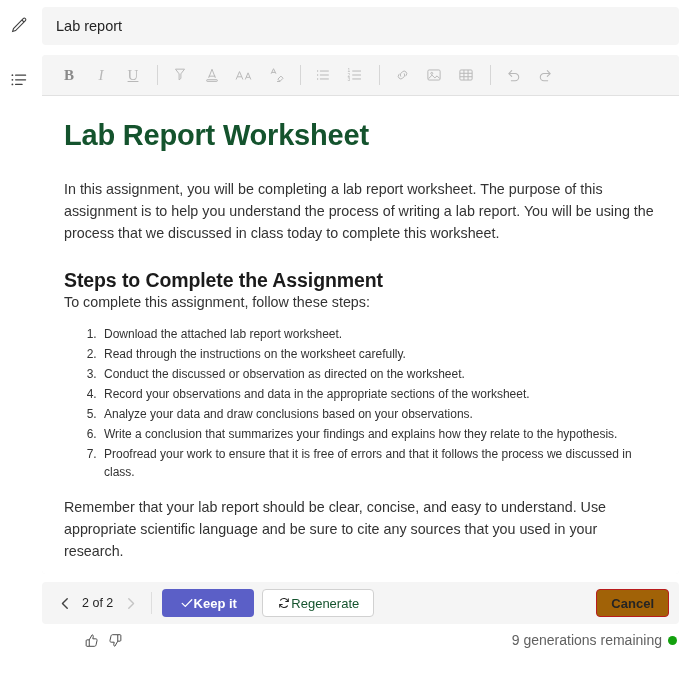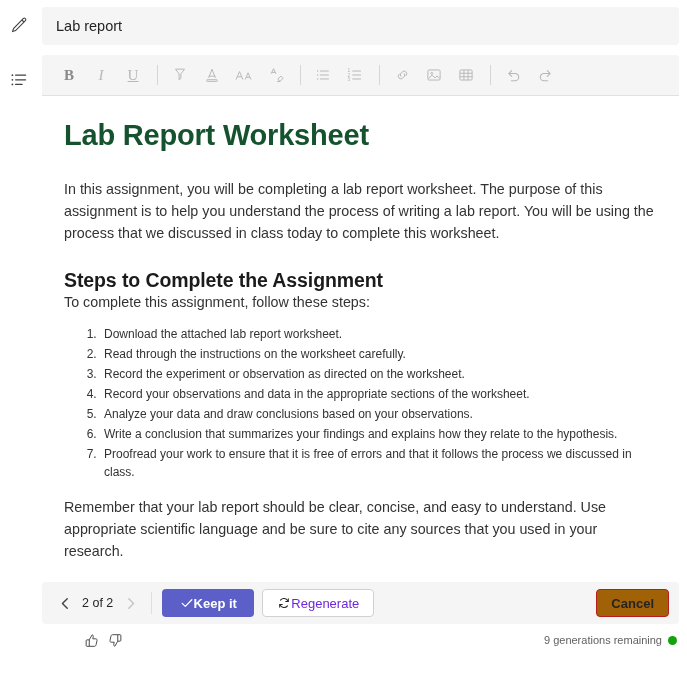--- a/index.html
+++ b/index.html
@@ -235,21 +235,21 @@
     border: 1px solid transparent;
   }
   .btn-primary {
     background: #5b5fc7;
     color: #ffffff;
     font-weight: bold;
     min-width: 92px;
   }
   .btn-secondary {
     background: #ffffff;
-    color: #6d28d9;
+    color: #14532d;
     border: 1px solid #d1d1d1;
     min-width: 112px;
   }
   .btn-cancel {
     background: #a16207;
     color: #242424;
     border: 1px solid #b91c1c;
     min-width: 62px;
     margin-left: auto;
     font-weight: bold;
@@ -283,21 +283,21 @@
     cursor: pointer;
     color: #424242;
   }
   .footer-right {
     margin-left: auto;
     display: flex;
     align-items: center;
     gap: 6px;
   }
   .gen-count {
-    font-size: 11px;
+    font-size: 14px;
     color: #616161;
   }
   .status-dot {
     width: 9px;
     height: 9px;
     border-radius: 50%;
     background: #13a10e;
   }
 </style>
 </head>
@@ -420,21 +420,21 @@
       </div>
 
       <div class="doc">
         <h1>Lab Report Worksheet</h1>
         <p class="spaced">In this assignment, you will be completing a lab report worksheet. The purpose of this assignment is to help you understand the process of writing a lab report. You will be using the process that we discussed in class today to complete this worksheet.</p>
         <h2>Steps to Complete the Assignment</h2>
         <p>To complete this assignment, follow these steps:</p>
         <ol>
           <li>Download the attached lab report worksheet.</li>
           <li>Read through the instructions on the worksheet carefully.</li>
-          <li>Record the experiment or observation as directed on the worksheet.</li>
+          <li>Conduct the discussed or observation as directed on the worksheet.</li>
           <li>Record your observations and data in the appropriate sections of the worksheet.</li>
           <li>Analyze your data and draw conclusions based on your observations.</li>
           <li>Write a conclusion that summarizes your findings and explains how they relate to the hypothesis.</li>
           <li>Proofread your work to ensure that it is free of errors and that it follows the process we discussed in class.</li>
         </ol>
         <p>Remember that your lab report should be clear, concise, and easy to understand. Use appropriate scientific language and be sure to cite any sources that you used in your research.</p>
 
       </div>
     </div>
 

